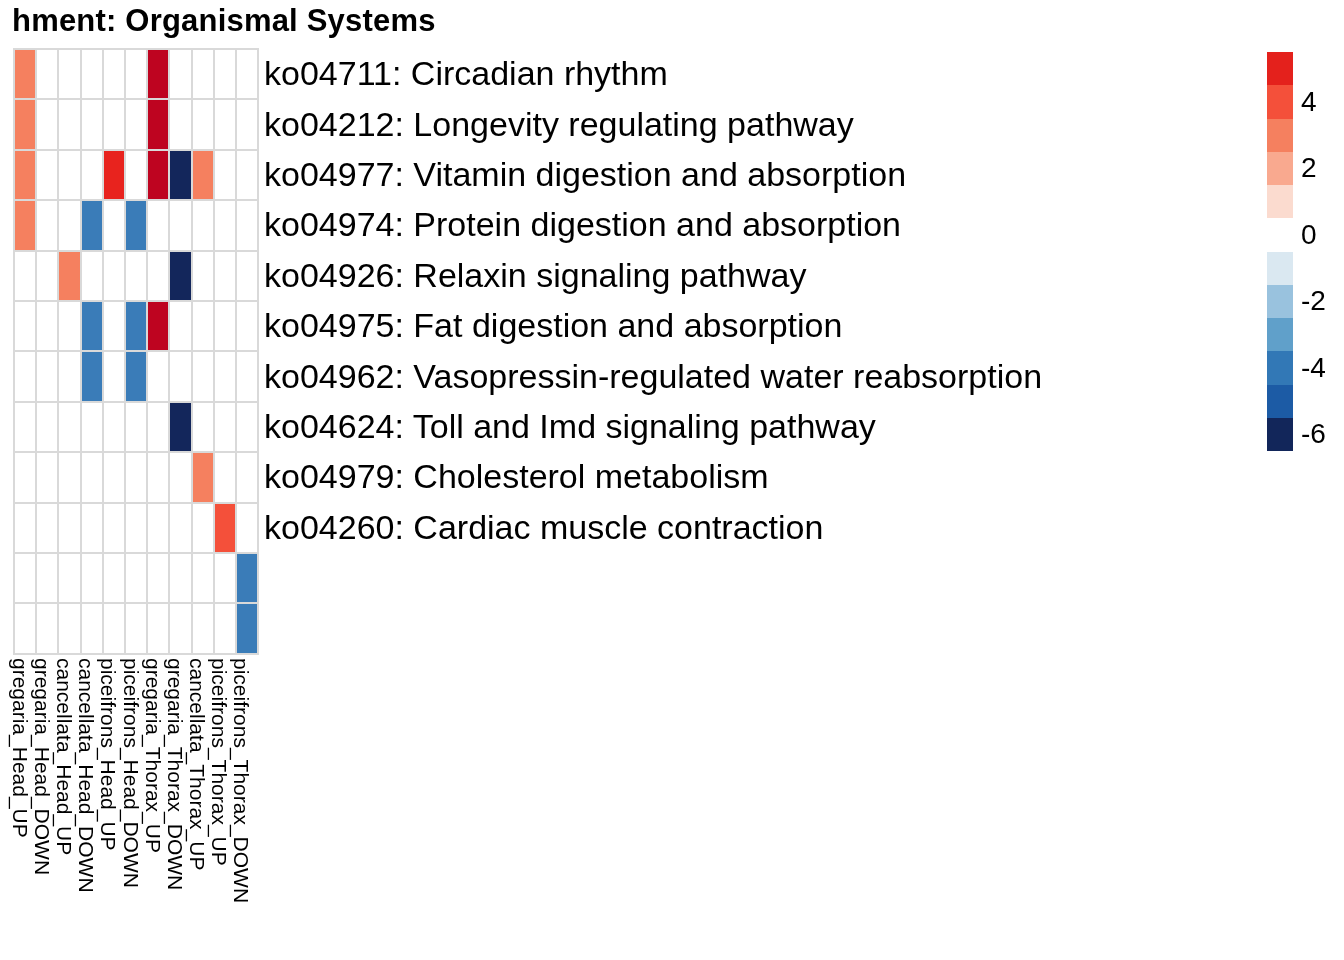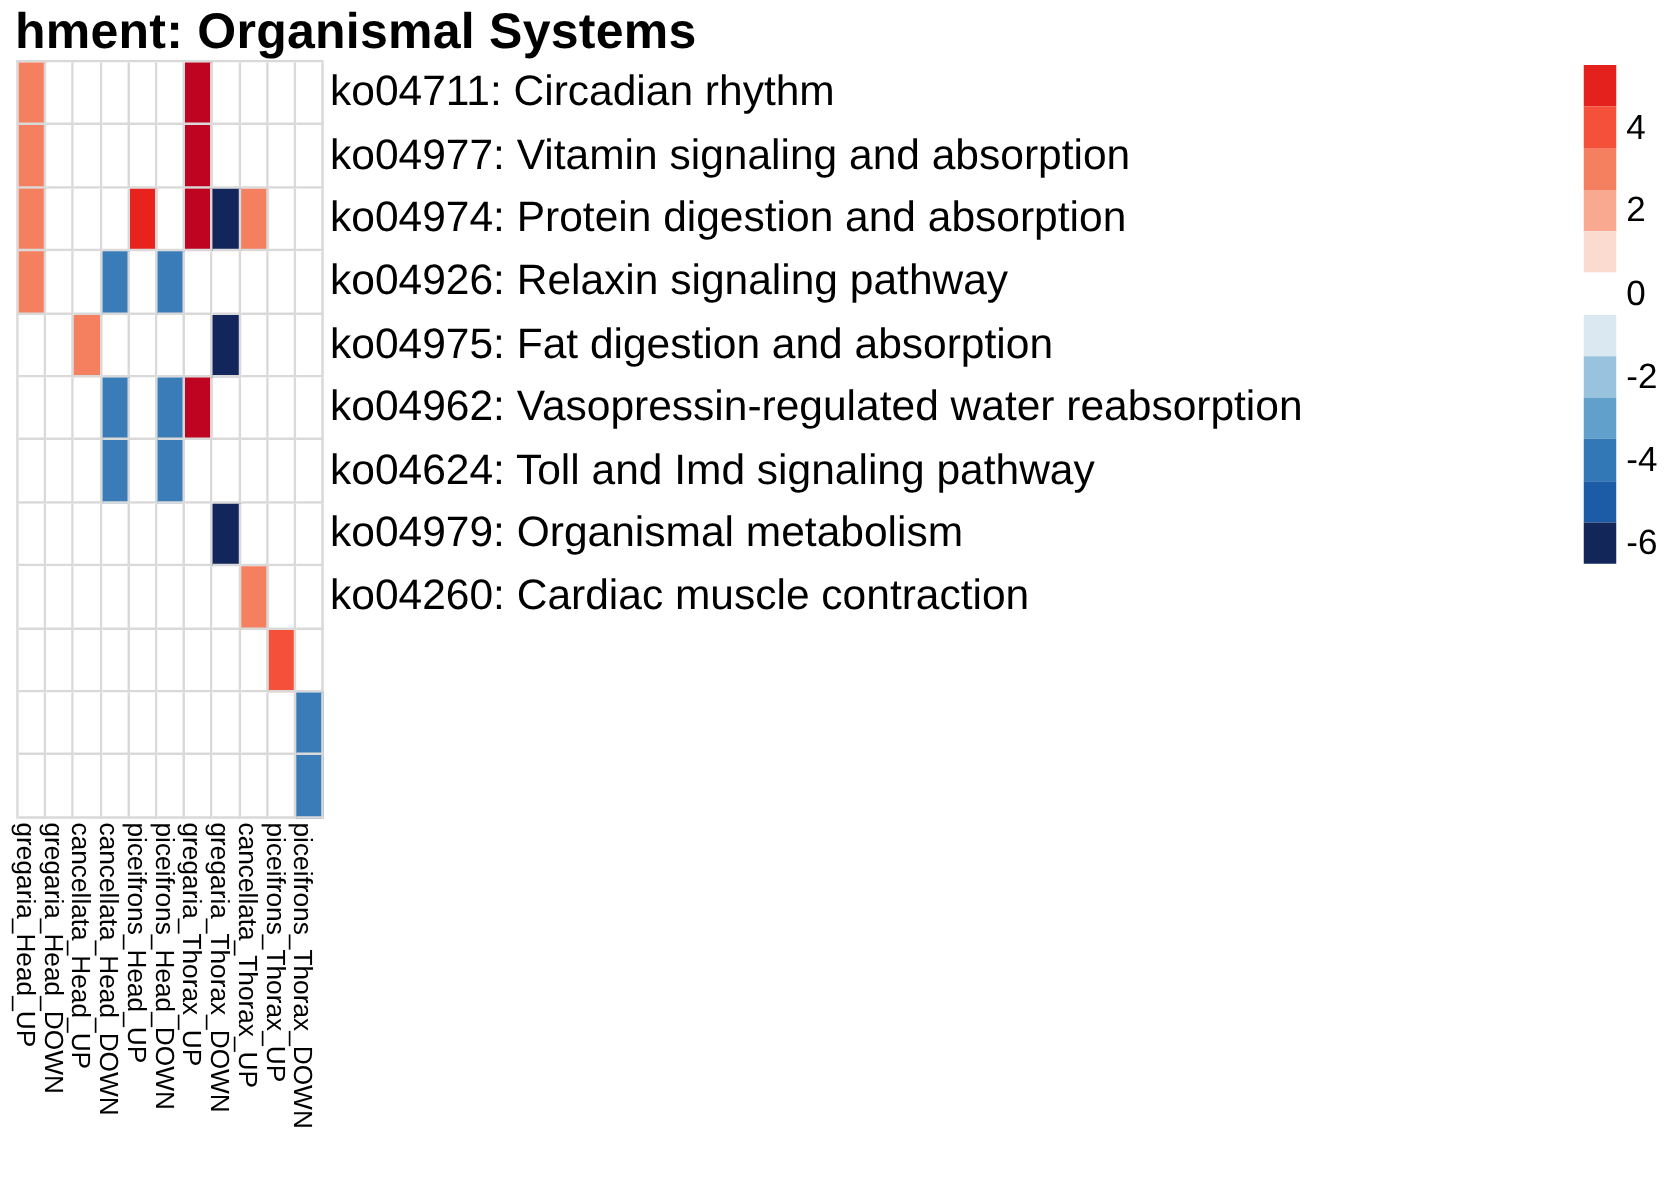--- a/index.html
+++ b/index.html
@@ -1,19 +1,19 @@
 <!DOCTYPE html>
 <html><head>
 <meta charset="utf-8">
 <style>
   html,body{margin:0;padding:0;background:#fff;}
   body{width:1344px;height:960px;position:relative;overflow:hidden;
        font-family:"Liberation Sans",sans-serif;color:#000;}
-  .page-title{position:absolute;left:0px;top:3px;font-size:40px;font-weight:bold;
-              white-space:nowrap;letter-spacing:0.2px;padding-left:12px;}
+  .page-title{position:absolute;left:12px;top:3px;font-size:31px;font-weight:bold;
+              white-space:nowrap;letter-spacing:0.2px;}
   
   #grid{position:absolute;left:13px;top:48px;display:grid;
         grid-template-columns:repeat(11,22.2px);grid-auto-rows:50.4px;
         border-top:2px solid #D9D9D9;border-left:2px solid #D9D9D9;}
   .cell{box-sizing:border-box;border-right:2px solid #D9D9D9;
         border-bottom:2px solid #D9D9D9;background:#fff;}
   
   #rowlabels{position:absolute;left:264px;top:48px;}
   .rowlabel{height:50.4px;display:flex;align-items:center;font-size:34px;
             white-space:nowrap;line-height:1;}
@@ -164,27 +164,28 @@
     <div class="cell" style="background: rgb(255, 255, 255);"></div>
     <div class="cell" style="background: rgb(255, 255, 255);"></div>
     <div class="cell" style="background: rgb(255, 255, 255);"></div>
     <div class="cell" style="background: rgb(255, 255, 255);"></div>
     <div class="cell" style="background: rgb(255, 255, 255);"></div>
     <div class="cell" style="background: rgb(58, 124, 184);"></div>
   </div>
 
 <div id="rowlabels">
     <div class="rowlabel">ko04711: Circadian rhythm</div>
-    <div class="rowlabel">ko04977: Vitamin signaling and absorption</div>
+    <div class="rowlabel">ko04212: Longevity regulating pathway</div>
+    <div class="rowlabel">ko04977: Vitamin digestion and absorption</div>
     <div class="rowlabel">ko04974: Protein digestion and absorption</div>
     <div class="rowlabel">ko04926: Relaxin signaling pathway</div>
     <div class="rowlabel">ko04975: Fat digestion and absorption</div>
     <div class="rowlabel">ko04962: Vasopressin-regulated water reabsorption</div>
     <div class="rowlabel">ko04624: Toll and Imd signaling pathway</div>
-    <div class="rowlabel">ko04979: Organismal metabolism</div>
+    <div class="rowlabel">ko04979: Cholesterol metabolism</div>
     <div class="rowlabel">ko04260: Cardiac muscle contraction</div>
   </div>
 
 <div id="collabels">
     <div class="collabel">
       <span>gregaria_Head_UP</span>
     </div>
     <div class="collabel">
       <span>gregaria_Head_DOWN</span>
     </div>

